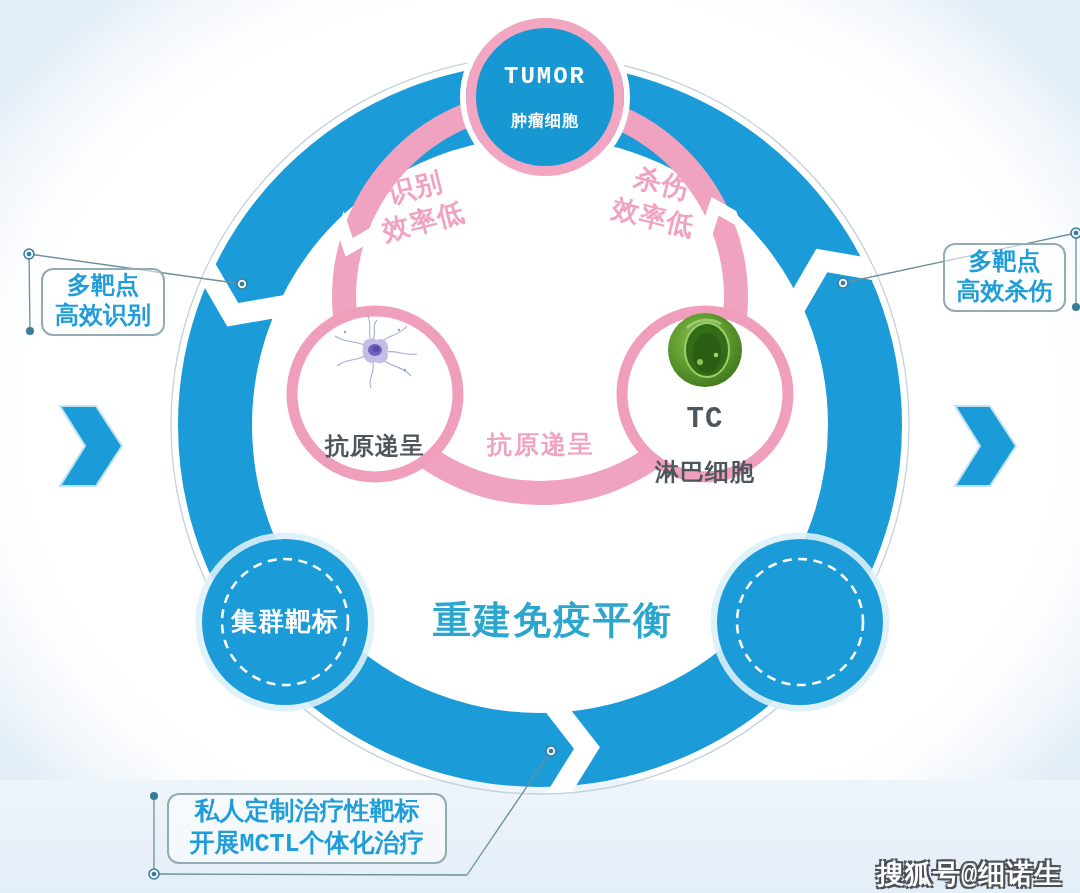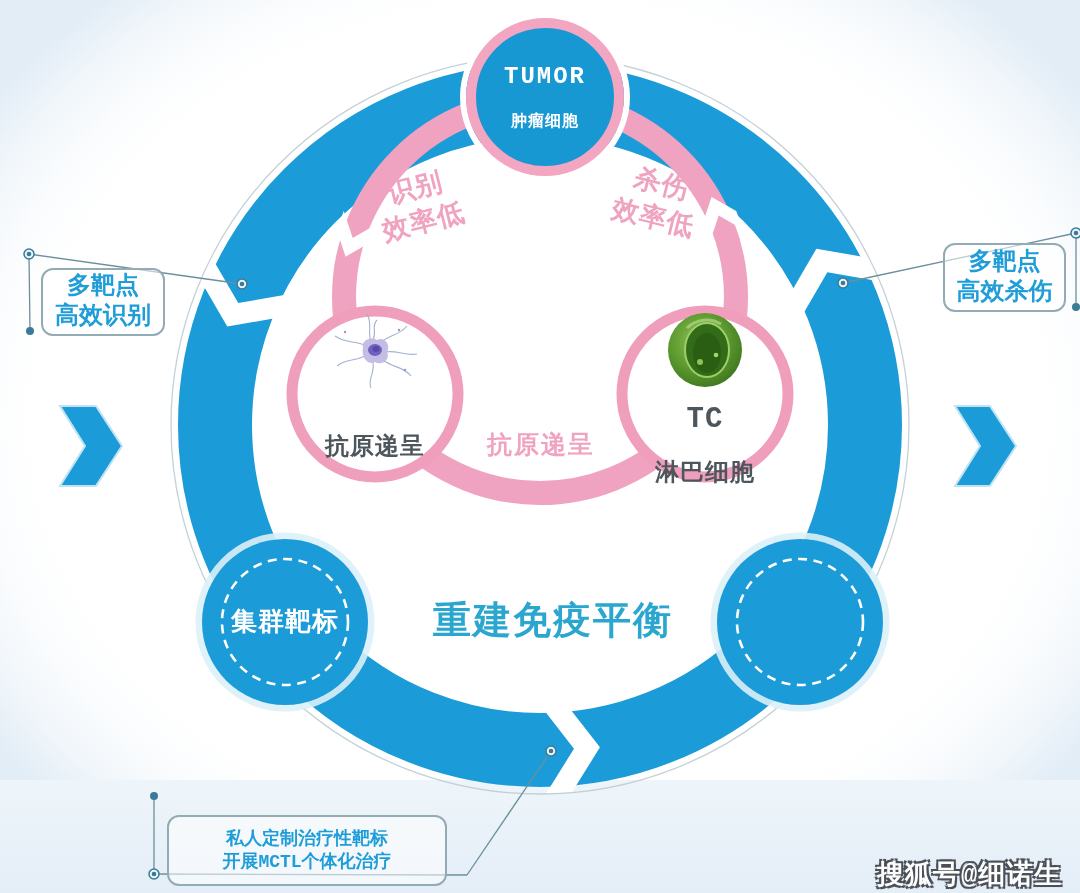--- a/index.html
+++ b/index.html
@@ -26,21 +26,21 @@
   .cell-name{color:var(--c-label_text,#4d565c);font-weight:bold;font-size:24px;margin-top:2px;letter-spacing:1px;}
   .blue-node-label{color:#fff;font-weight:bold;font-size:26px;letter-spacing:1px;}
   .callout{
     position:absolute;z-index:2;border:2px solid #93abb4;border-radius:12px;
     background:rgba(255,255,255,0.55);display:flex;align-items:center;justify-content:center;
     text-align:center;color:var(--c-callout_text,#1f9dd9);font-weight:bold;
     white-space:pre-line;line-height:1.25;
   }
   #callout-left{left:41px;top:268px;width:120px;height:64px;font-size:24px;}
   #callout-right{left:943px;top:243px;width:119px;height:65px;font-size:24px;}
-  #callout-bottom{left:167px;top:815px;width:276px;height:67px;font-size:18px;}
+  #callout-bottom{left:167px;top:793px;width:276px;height:67px;font-size:25px;}
   #watermark{
     position:absolute;z-index:3;left:877px;top:856px;font-size:27px;font-weight:bold;color:#fdfdfd;
     letter-spacing:1px;
     text-shadow:-2px -2px 0 #4a5058,2px -2px 0 #4a5058,-2px 2px 0 #4a5058,2px 2px 0 #4a5058,0 0 3px #4a5058;
   }
   .fill-blue{fill:var(--c-blue,#1b9cd8);}
   .stroke-blue{stroke:var(--c-blue,#1b9cd8);}
   .stroke-pink{stroke:var(--c-pink,#f0a3c0);}
   .connector{stroke:var(--c-connector,#6c8f9c);stroke-width:1.3;fill:none;}
 </style>

